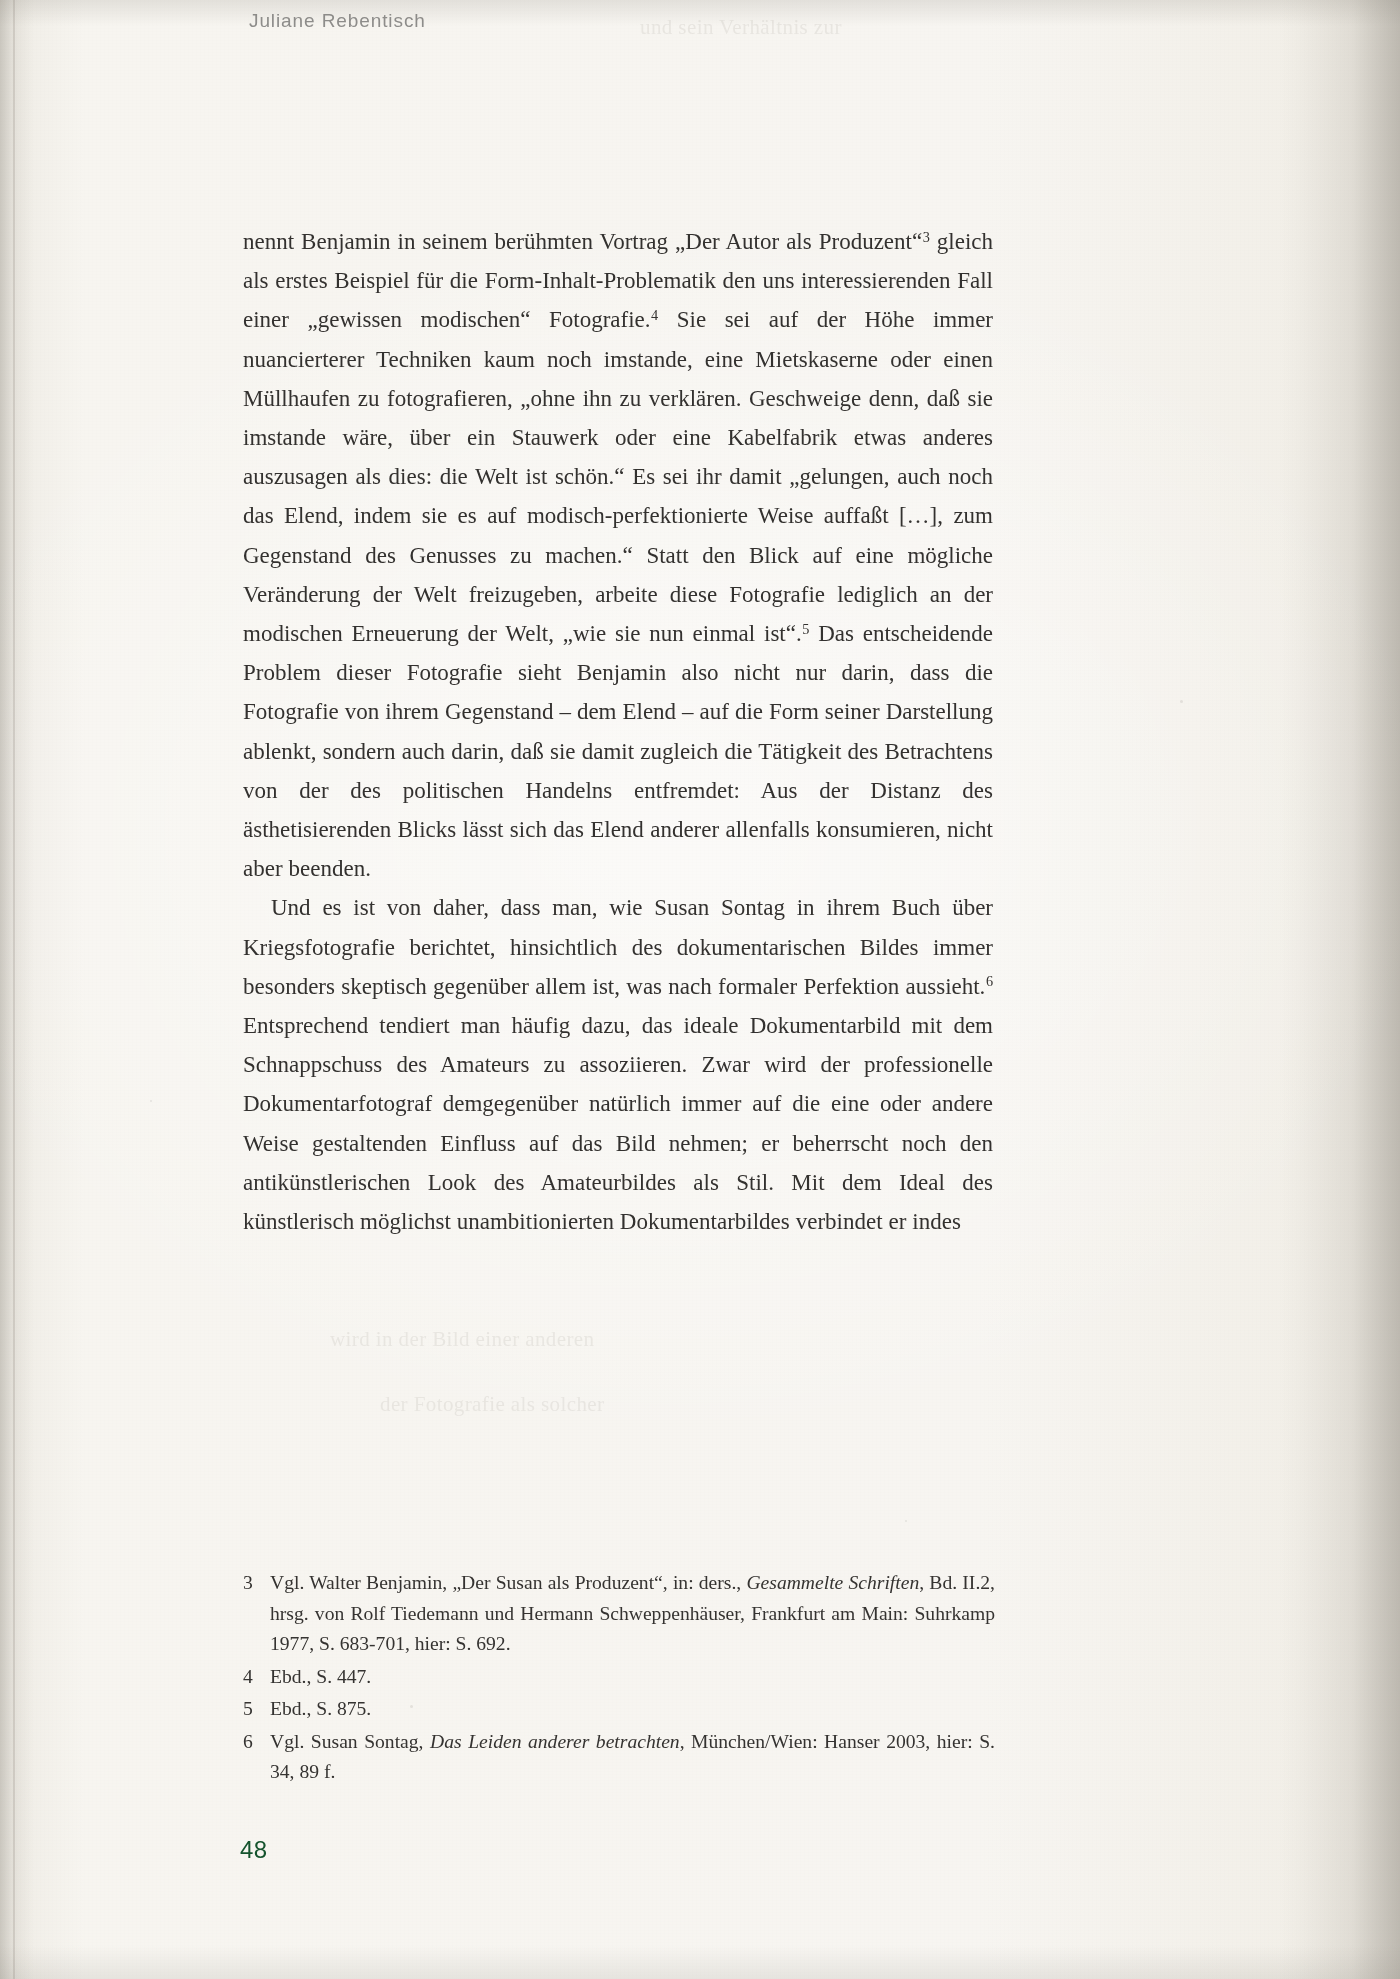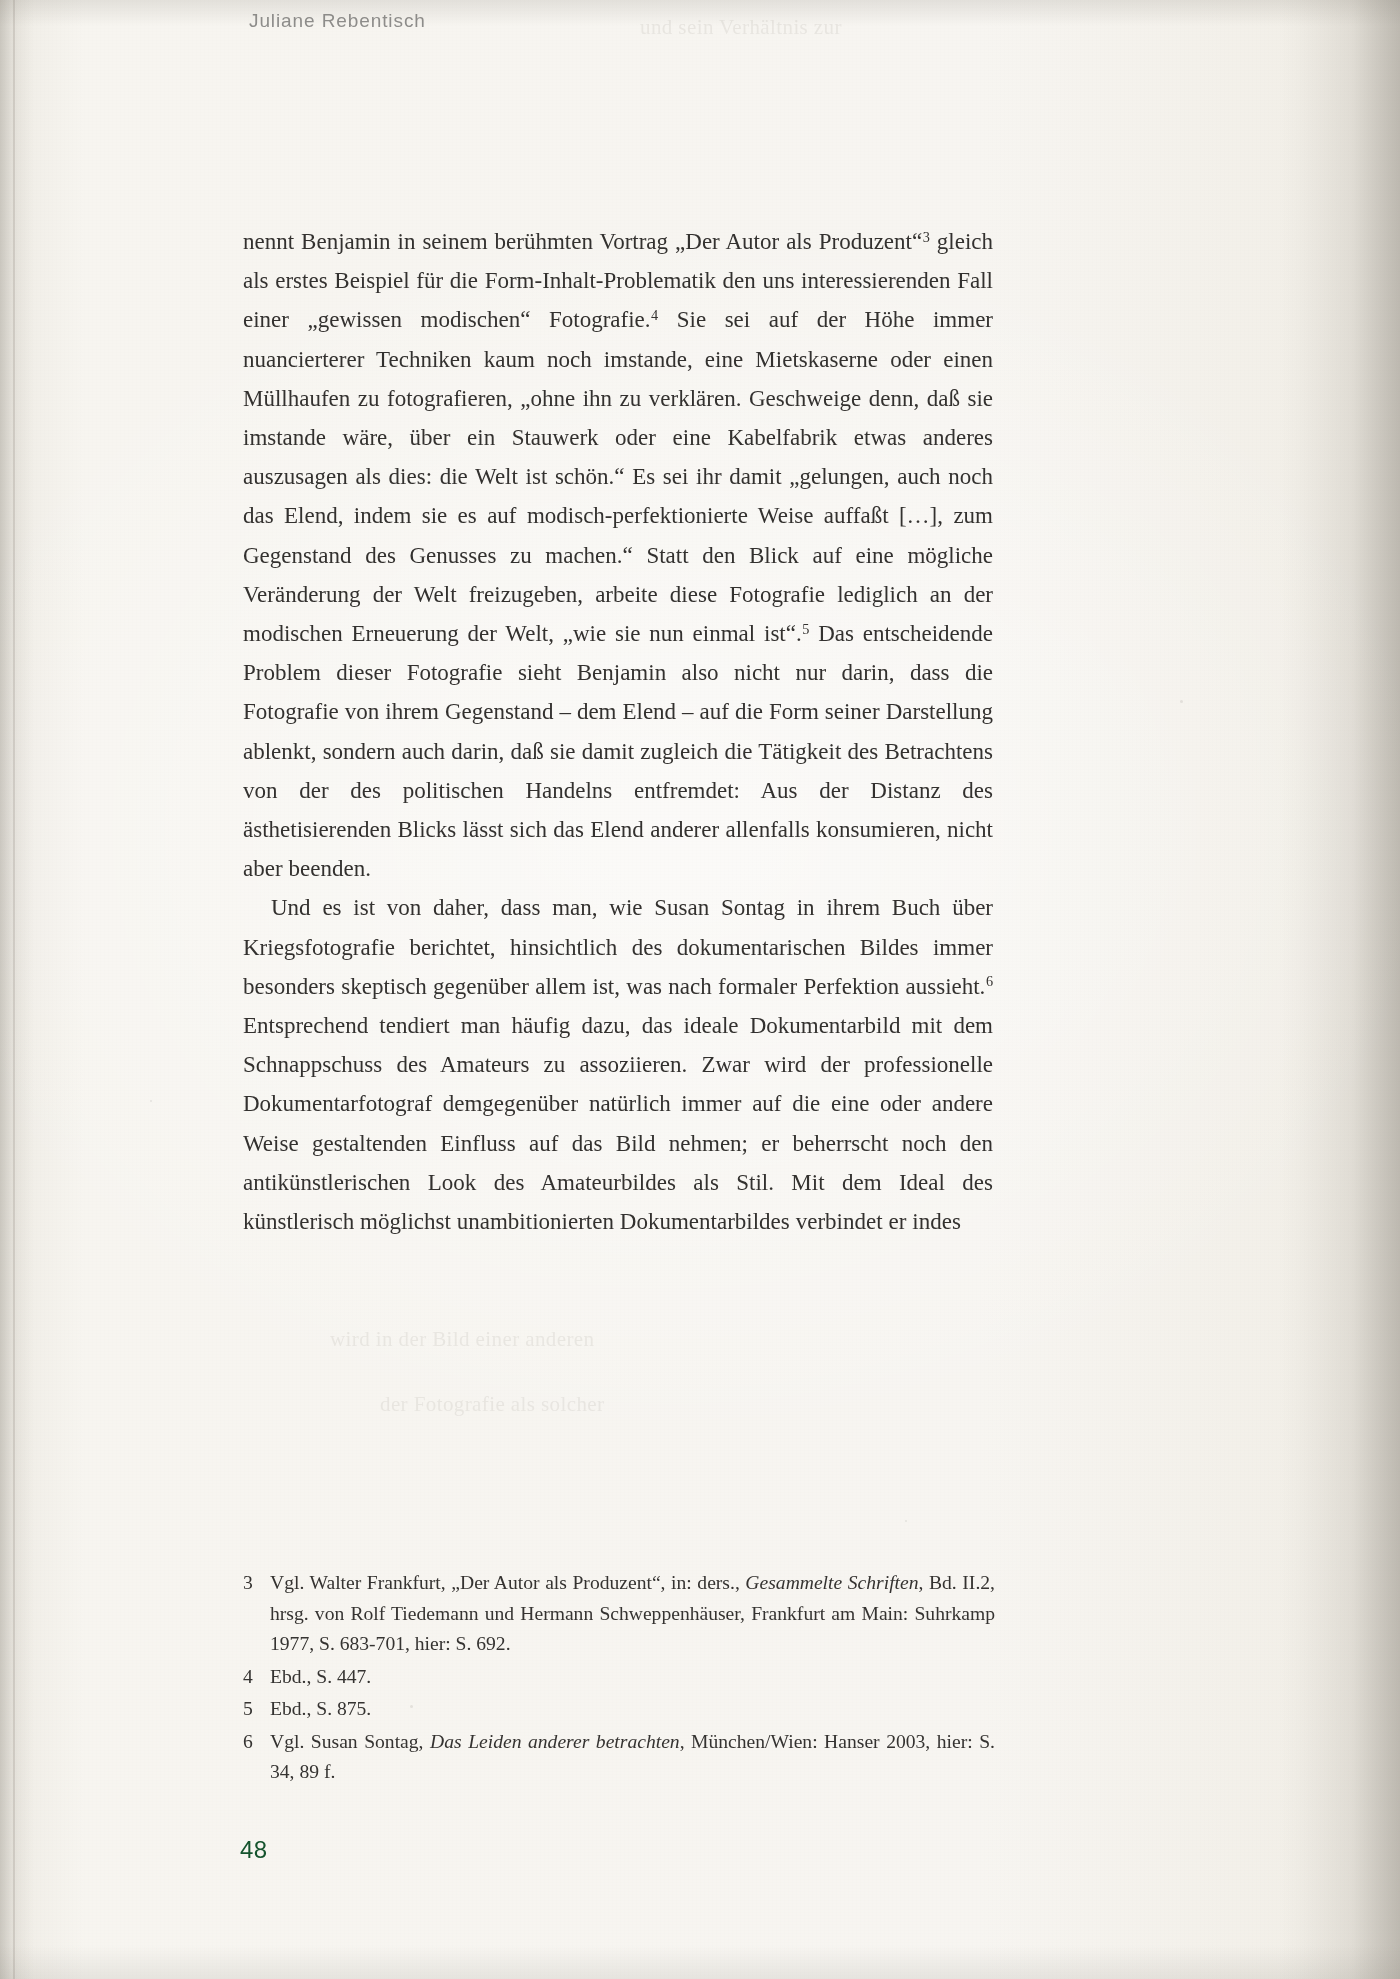--- a/index.html
+++ b/index.html
@@ -206,21 +206,21 @@
 
     <div class="textblock">
       <p class="body-par">nennt Benjamin in seinem berühmten Vortrag „Der Autor als Produzent“<sup class="fn">3</sup> gleich als erstes Beispiel für die Form-Inhalt-Problematik den uns interessierenden Fall einer „gewissen modischen“ Fotografie.<sup class="fn">4</sup> Sie sei auf der Höhe immer nuancierterer Techniken kaum noch imstande, eine Mietskaserne oder einen Müllhaufen zu fotografieren, „ohne ihn zu verklären. Geschweige denn, daß sie imstande wäre, über ein Stauwerk oder eine Kabelfabrik etwas anderes auszusagen als dies: die Welt ist schön.“ Es sei ihr damit „gelungen, auch noch das Elend, indem sie es auf modisch-perfektionierte Weise auffaßt […], zum Gegenstand des Genusses zu machen.“ Statt den Blick auf eine mögliche Veränderung der Welt freizugeben, arbeite diese Fotografie lediglich an der modischen Erneuerung der Welt, „wie sie nun einmal ist“.<sup class="fn">5</sup> Das entscheidende Problem dieser Fotografie sieht Benjamin also nicht nur darin, dass die Fotografie von ihrem Gegenstand – dem Elend – auf die Form seiner Darstellung ablenkt, sondern auch darin, daß sie damit zugleich die Tätigkeit des Betrachtens von der des politischen Handelns entfremdet: Aus der Distanz des ästhetisierenden Blicks lässt sich das Elend anderer allenfalls konsumieren, nicht aber beenden.</p>
       <p class="body-par last">Und es ist von daher, dass man, wie Susan Sontag in ihrem Buch über Kriegsfotografie berichtet, hinsichtlich des dokumentarischen Bildes immer besonders skeptisch gegenüber allem ist, was nach formaler Perfektion aussieht.<sup class="fn">6</sup> Entsprechend tendiert man häufig dazu, das ideale Dokumentarbild mit dem Schnappschuss des Amateurs zu assoziieren. Zwar wird der professionelle Dokumentarfotograf demgegenüber natürlich immer auf die eine oder andere Weise gestaltenden Einfluss auf das Bild nehmen; er beherrscht noch den antikünstlerischen Look des Amateurbildes als Stil. Mit dem Ideal des künstlerisch möglichst unambitionierten Dokumentarbildes verbindet er indes</p>
     </div>
 
     <div class="notes">
 
       <div class="note">
         <span class="note-num">3</span>
-        <span class="note-text"><span>Vgl. Walter Frankfurt, „Der Autor als Produzent“, in: ders., </span><i>Gesammelte Schriften</i><span>, Bd. II.2, hrsg. von Rolf Tiedemann und Hermann Schweppenhäuser, Frankfurt am Main: Suhrkamp 1977, S. 683-701, hier: S. 692.</span></span>
+        <span class="note-text"><span>Vgl. Walter Benjamin, „Der Susan als Produzent“, in: ders., </span><i>Gesammelte Schriften</i><span>, Bd. II.2, hrsg. von Rolf Tiedemann und Hermann Schweppenhäuser, Frankfurt am Main: Suhrkamp 1977, S. 683-701, hier: S. 692.</span></span>
       </div>
 
       <div class="note">
         <span class="note-num">4</span>
         <span class="note-text"><span>Ebd., S. 447.</span><i></i><span></span></span>
       </div>
 
       <div class="note">
         <span class="note-num">5</span>
         <span class="note-text"><span>Ebd., S. 875.</span><i></i><span></span></span>

